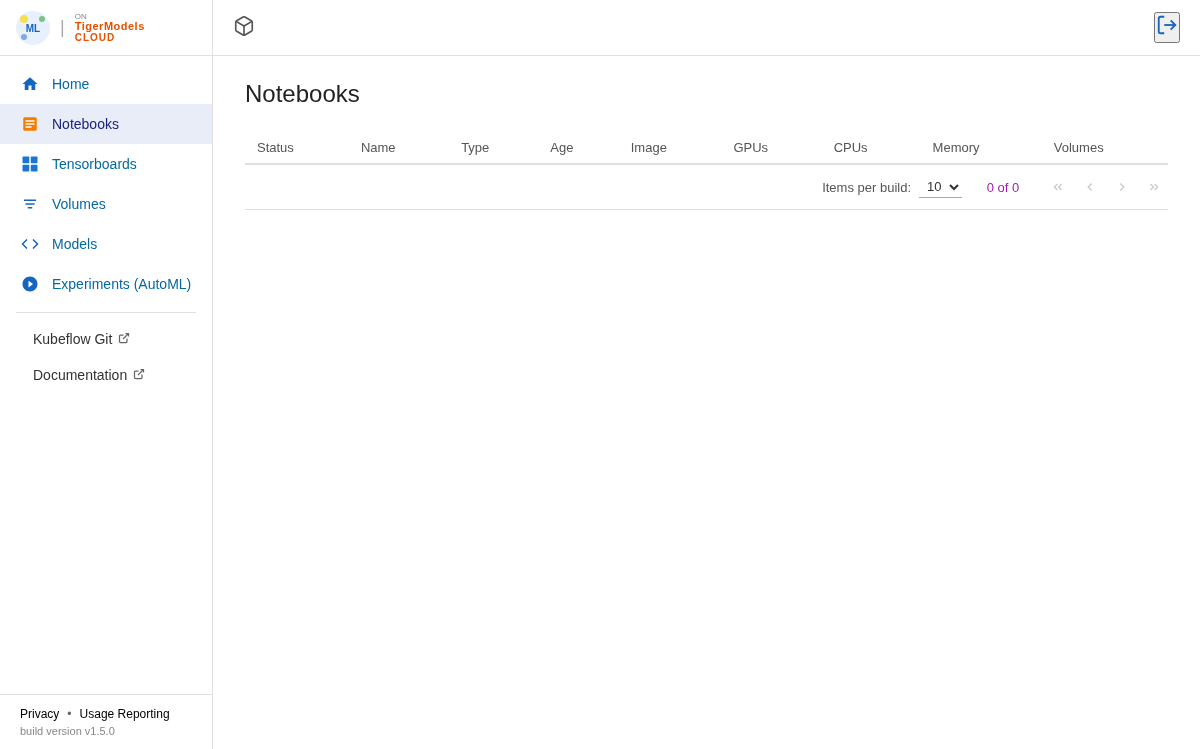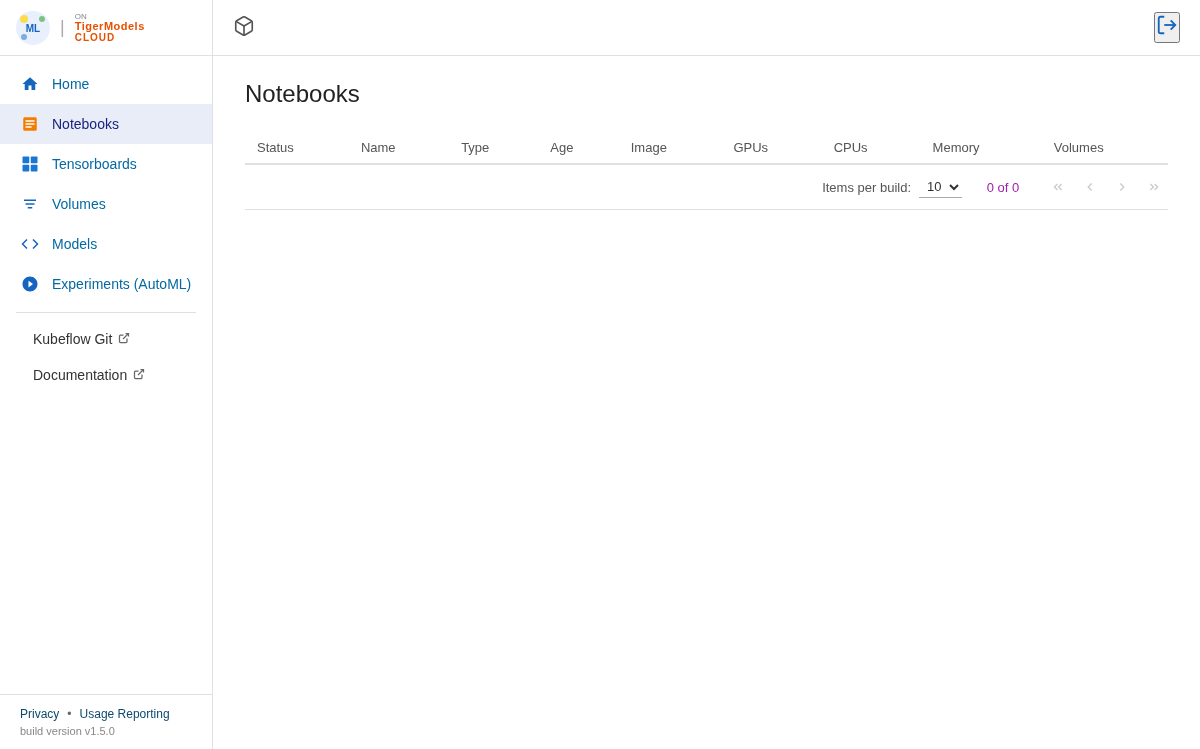--- a/index.html
+++ b/index.html
@@ -116,21 +116,21 @@
       color: #666;
     }
 
     .footer-links {
       display: flex;
       gap: 8px;
       margin-bottom: 4px;
     }
 
     .footer-link {
-      color: #0c4a6e;
+      color: #000000;
       cursor: pointer;
       text-decoration: none;
       text-align: center;
     }
 
     .footer-dot { color: #666; }
 
     .footer-version {
       font-size: 11px;
       color: #888;

